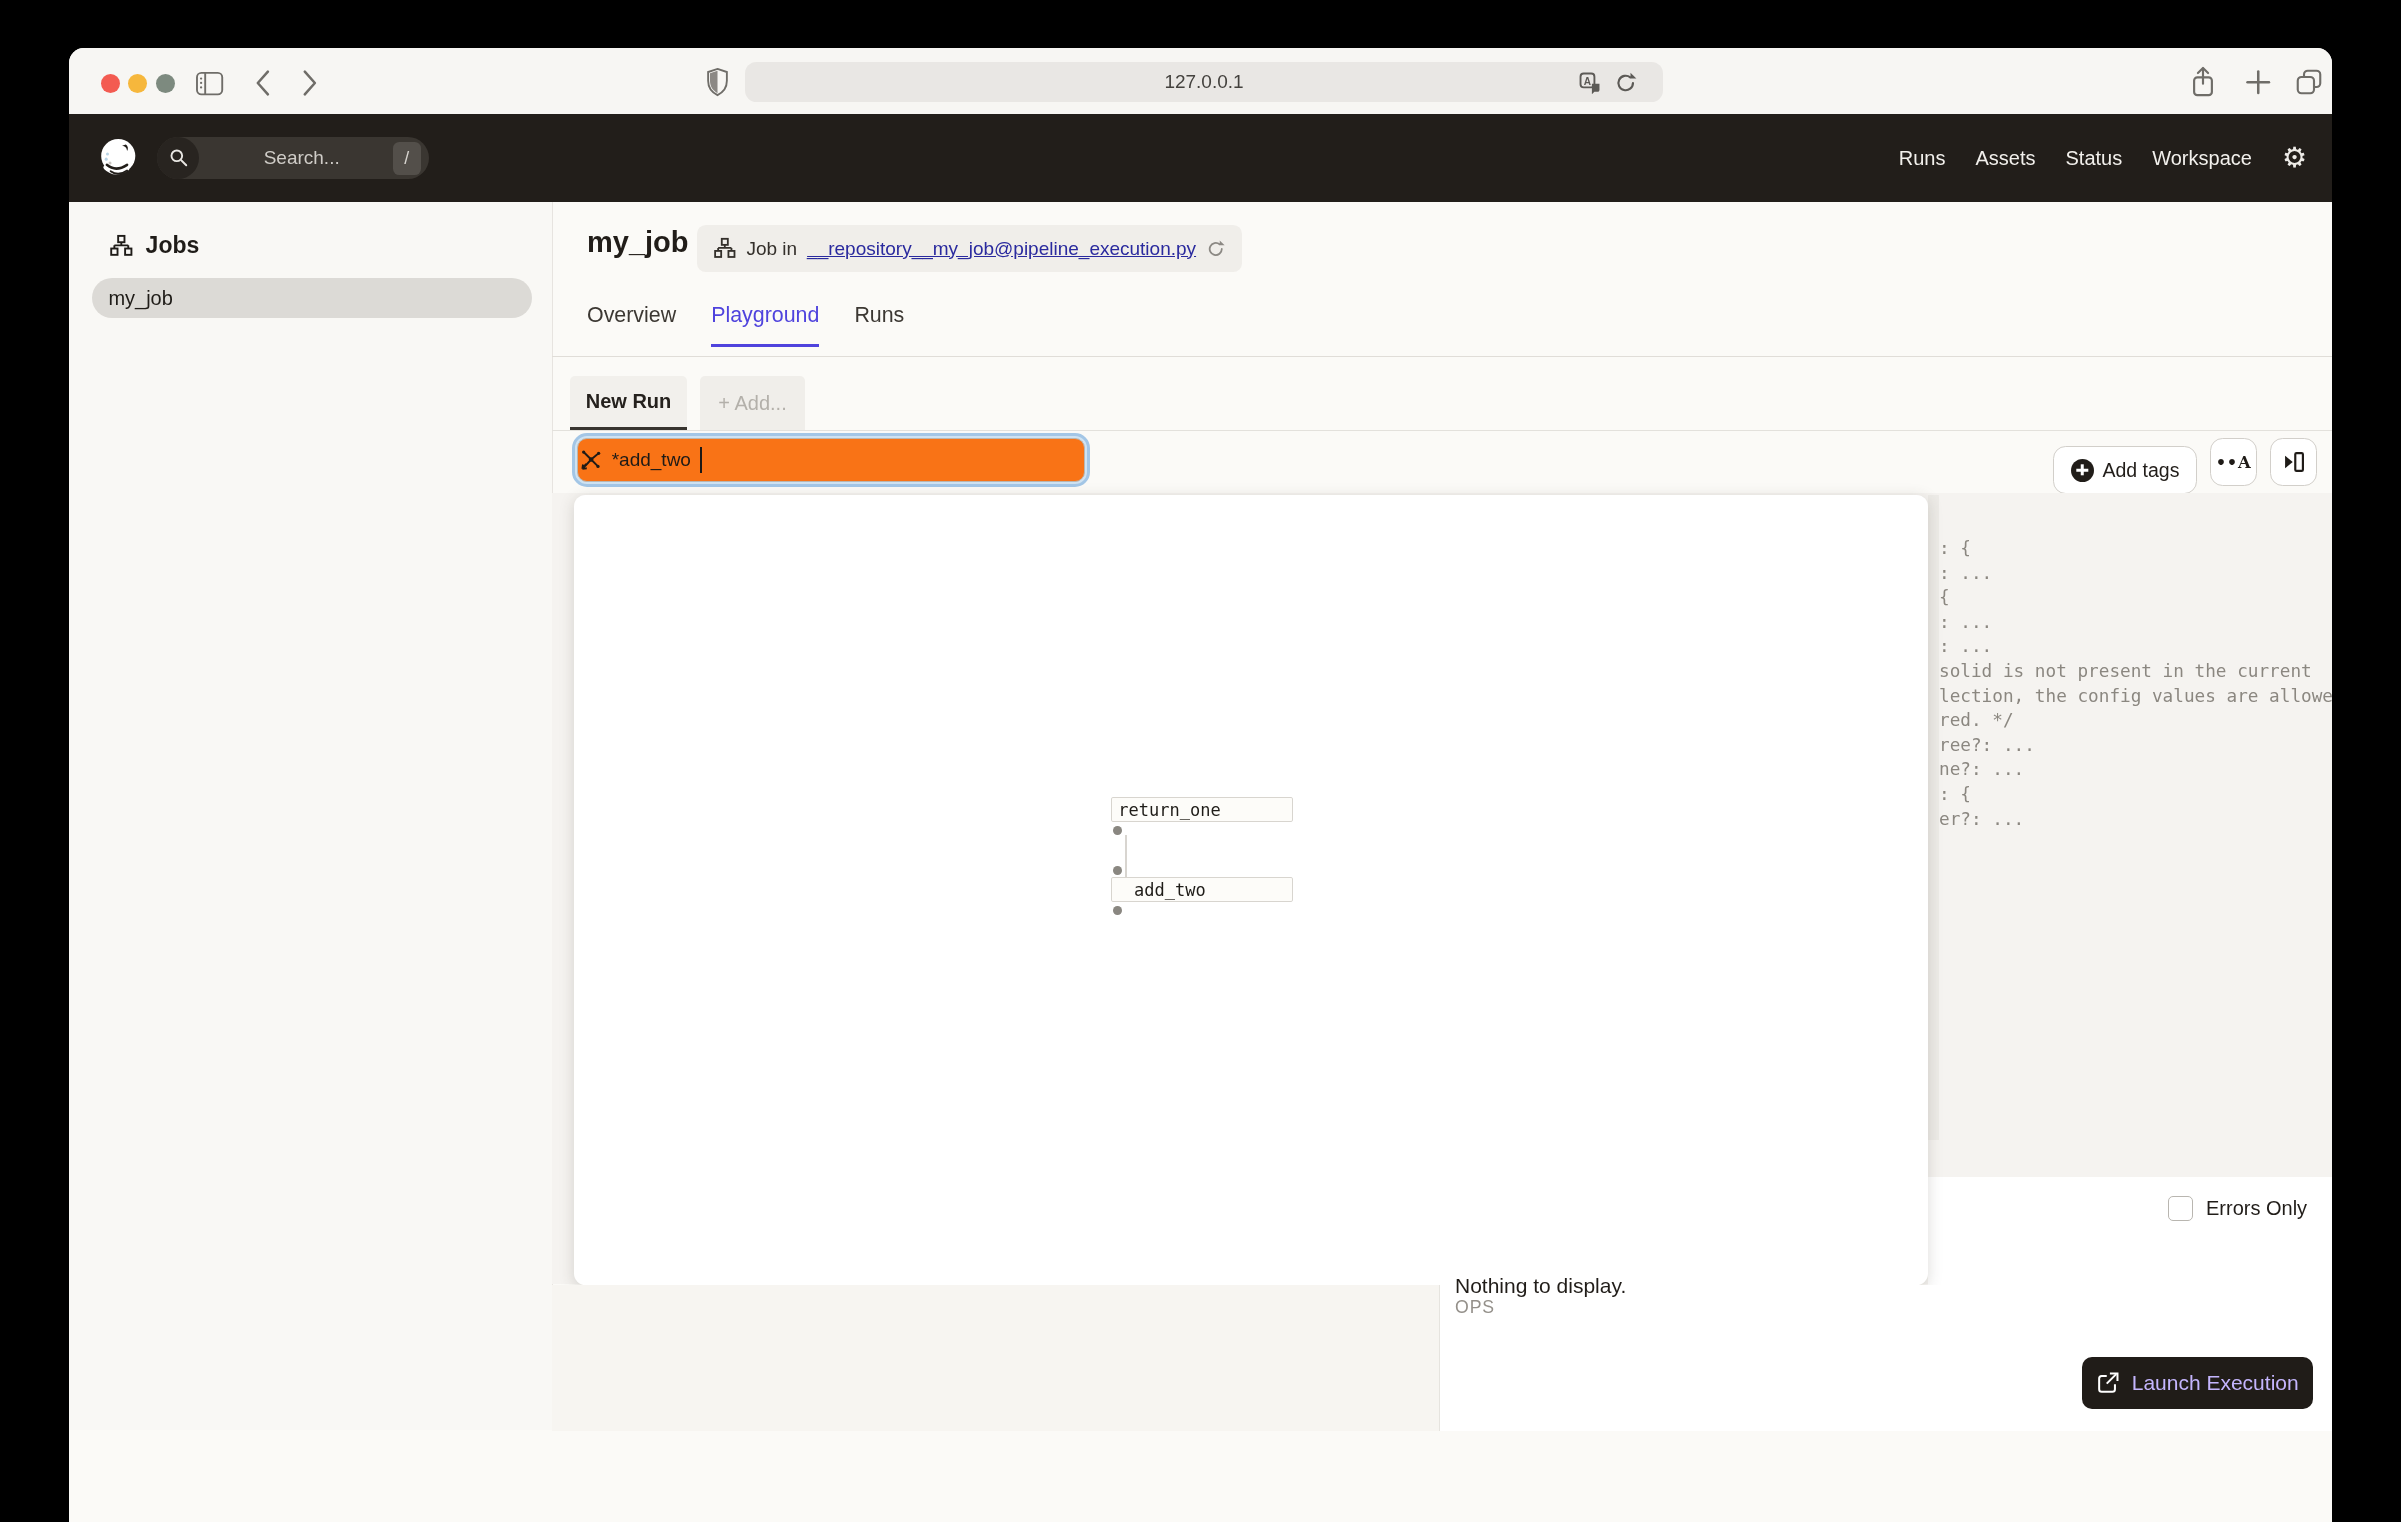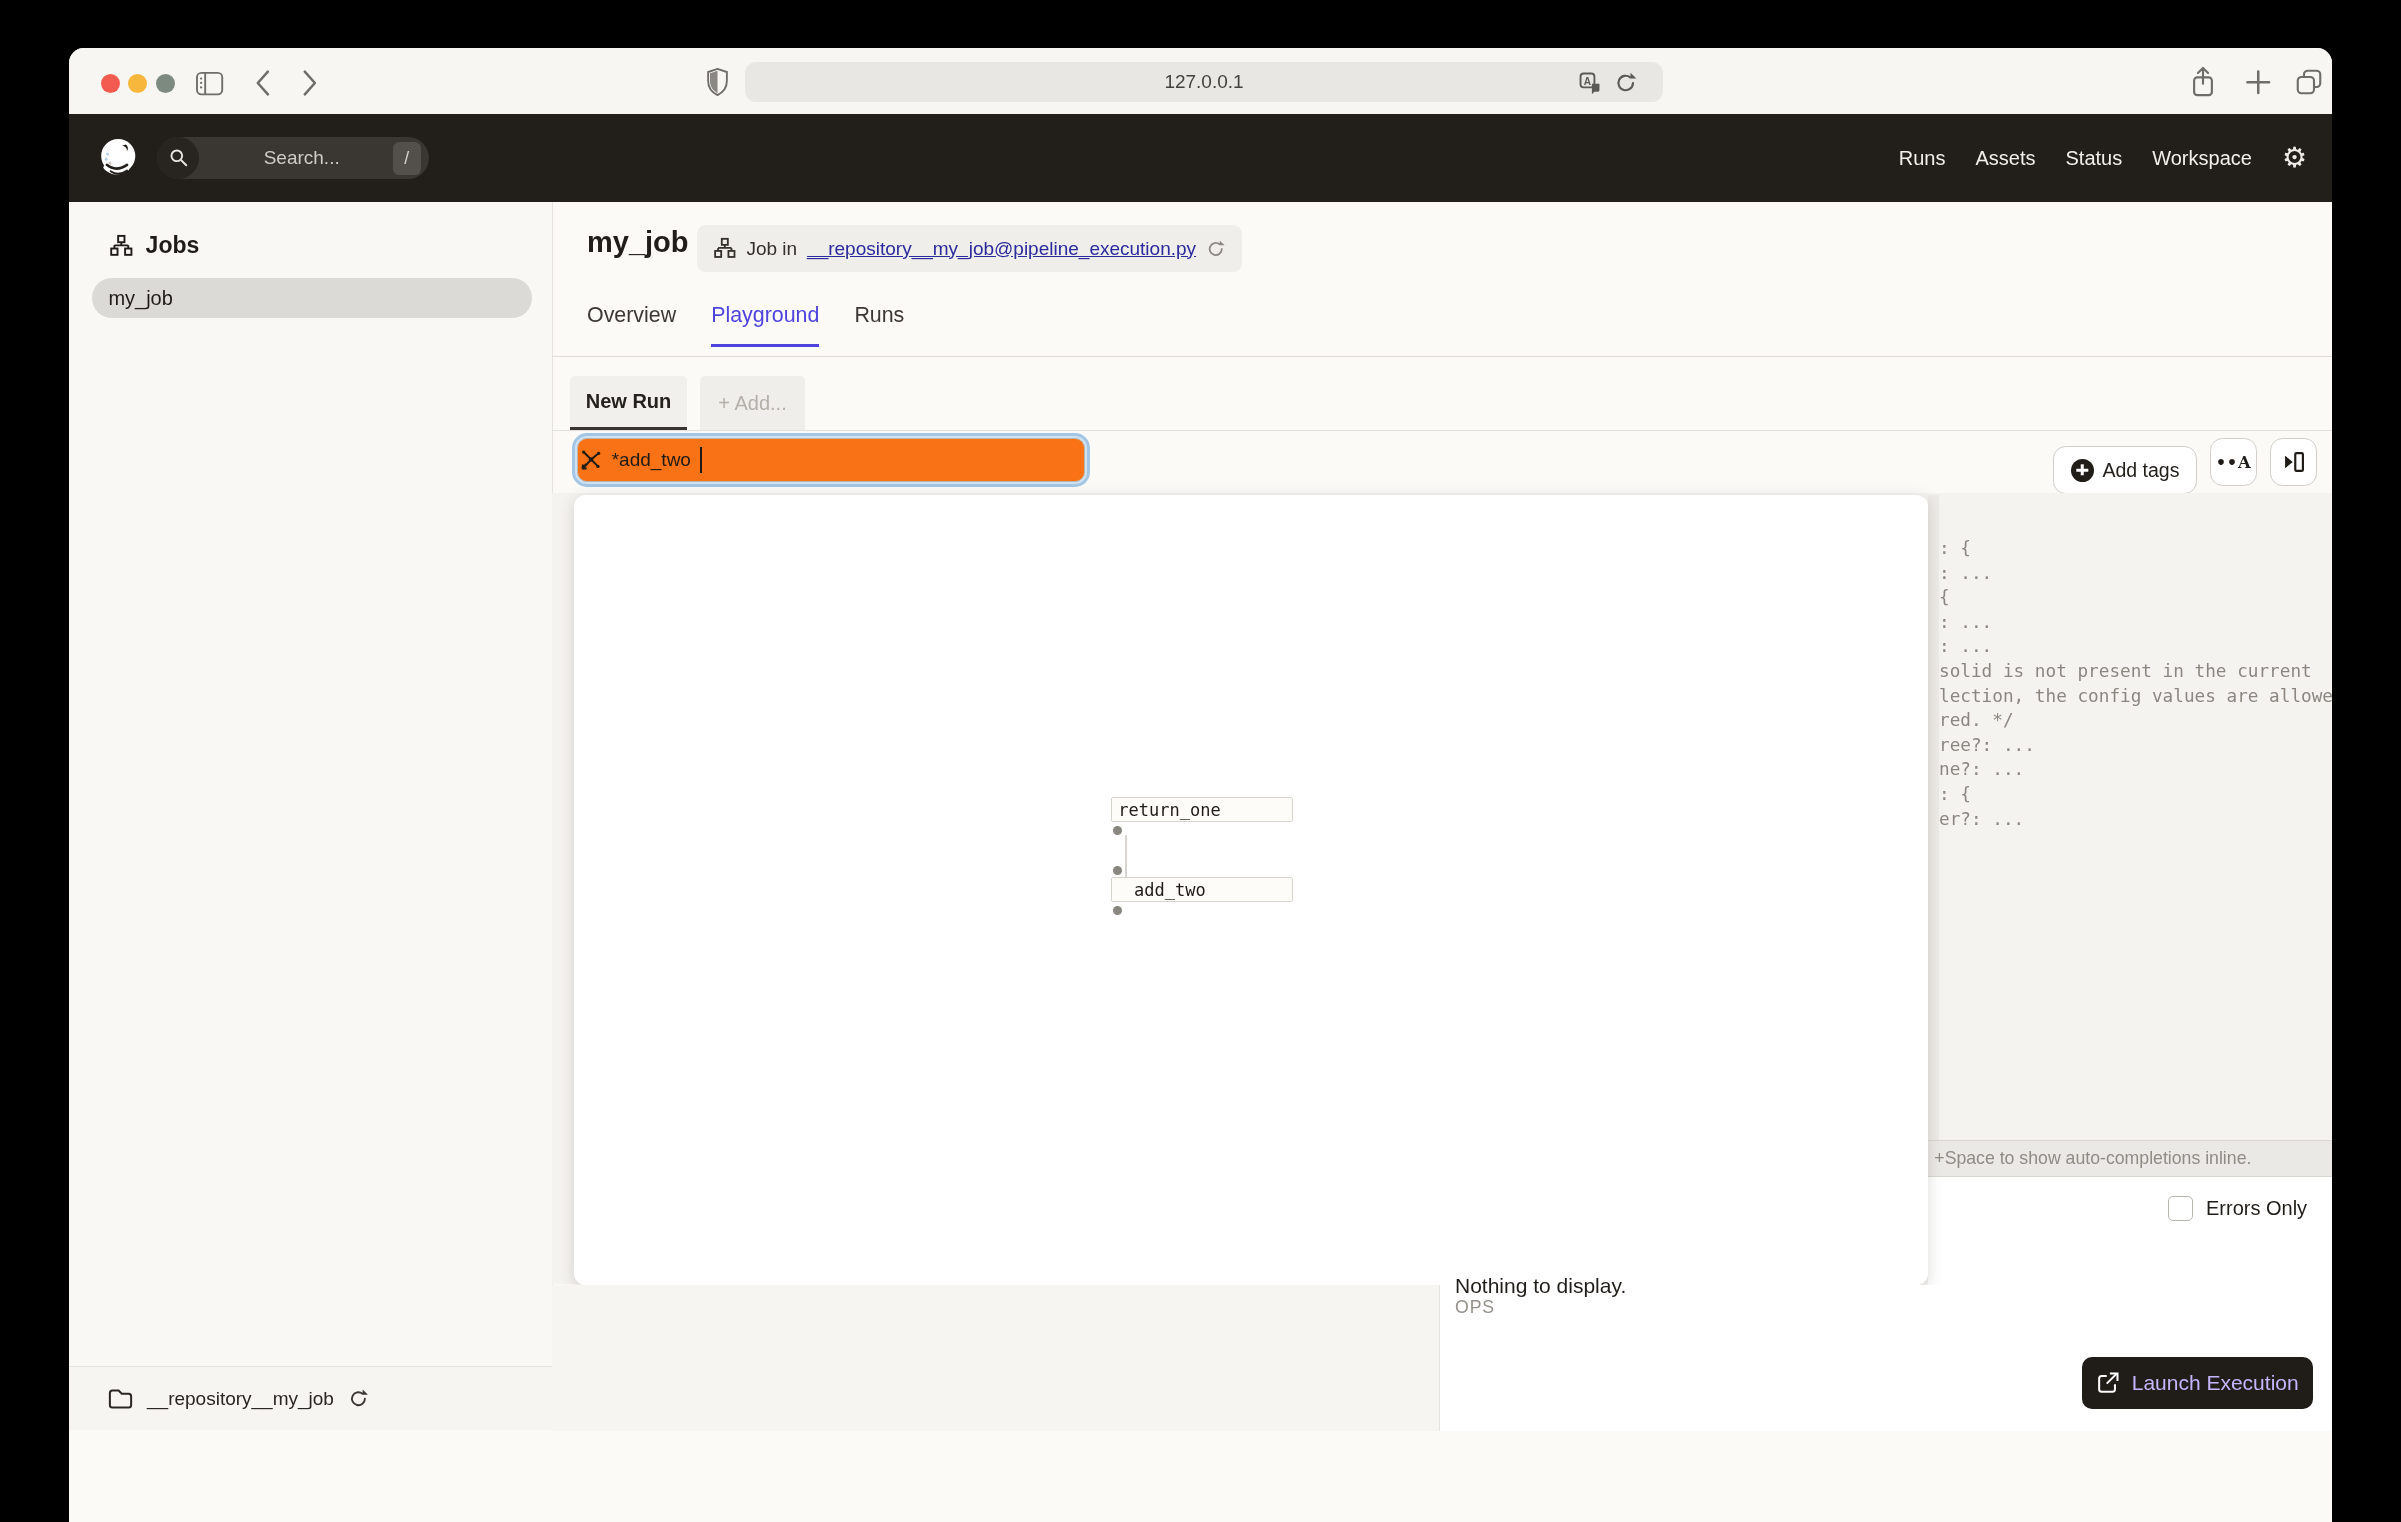--- a/index.html
+++ b/index.html
@@ -207,30 +207,20 @@
           <rect x="14.5" y="3" width="10" height="10" fill="none" stroke="#1f1c18" stroke-width="3"></rect>
           <path d="M19.5 13 v5 M8.5 18 h22 M8.5 18 v5 M30.5 18 v5" fill="none" stroke="#1f1c18" stroke-width="3"></path>
           <rect x="3.5" y="23" width="10" height="10" fill="none" stroke="#1f1c18" stroke-width="3"></rect>
           <rect x="25.5" y="23" width="10" height="10" fill="none" stroke="#1f1c18" stroke-width="3"></rect>
         </svg>
         <span>Jobs</span>
       </div>
       <div class="side-item">
         <span>my_job</span>
       </div>
-      <div class="side-foot">
-        <svg width="25" height="21.4" viewBox="0 0 40 34">
-          <path d="M3 8 a4 4 0 0 1 4-4 h10 l5 5 h11 a4 4 0 0 1 4 4 v14 a4 4 0 0 1 -4 4 h-26 a4 4 0 0 1 -4-4 z" fill="none" stroke="#2a2622" stroke-width="3.2"></path>
-        </svg>
-        <span>__repository__my_job</span>
-        <svg width="21.4" height="21.4" viewBox="0 0 38 38" style="color:#3a3733;">
-          <path d="M30 19 a11.5 11.5 0 1 1 -4.2-8.9" fill="none" stroke="currentColor" stroke-width="3.4" stroke-linecap="round"></path>
-          <path d="M25 3 l2 9 9-2 z" fill="currentColor" transform="rotate(12 27 8)"></path>
-        </svg>
-      </div>
     </div>
 
     <div class="page-title">my_job</div>
     <div class="crumb">
       <svg width="23" height="23" viewBox="0 0 38 38">
         <rect x="14.5" y="3" width="10" height="10" fill="none" stroke="#34302b" stroke-width="3"></rect>
         <path d="M19.5 13 v5 M8.5 18 h22 M8.5 18 v5 M30.5 18 v5" fill="none" stroke="#34302b" stroke-width="3"></path>
         <rect x="3.5" y="23" width="10" height="10" fill="none" stroke="#34302b" stroke-width="3"></rect>
         <rect x="25.5" y="23" width="10" height="10" fill="none" stroke="#34302b" stroke-width="3"></rect>
       </svg>
@@ -287,23 +277,20 @@
         <path d="M8 12 l12 10 -12 10 z" fill="#1f1b17"></path>
         <rect x="24" y="8" width="12" height="28" rx="2" fill="none" stroke="#1f1b17" stroke-width="3.4"></rect>
       </svg>
     </div>
 
     <div class="play-bg"></div>
 
     <div class="code-pane"><div>: {</div><div>: ...</div><div></div><div>{</div><div>: ...</div><div></div><div></div><div>: ...</div><div>solid is not present in the current</div><div>lection, the config values are allowed</div><div>red. */</div><div>ree?: ...</div><div>ne?: ...</div><div></div><div>: {</div><div>er?: ...</div></div>
     <div class="gutter"></div>
 
-    <div class="hintbar">
-      <span>+Space to show auto-completions inline.</span>
-    </div>
     <div class="errors-area"></div>
     <div class="checkbox"></div>
     <div class="errors-label">Errors Only</div>
 
     <div class="graph-panel"></div>
     <div class="node" style="left:1042px;top:749px;">
       <span>return_one</span>
     </div>
     <span class="iodot" style="left:1044px;top:778px;"></span>
     <div class="edge" style="left:1056px;top:787px;height:42px;"></div>

